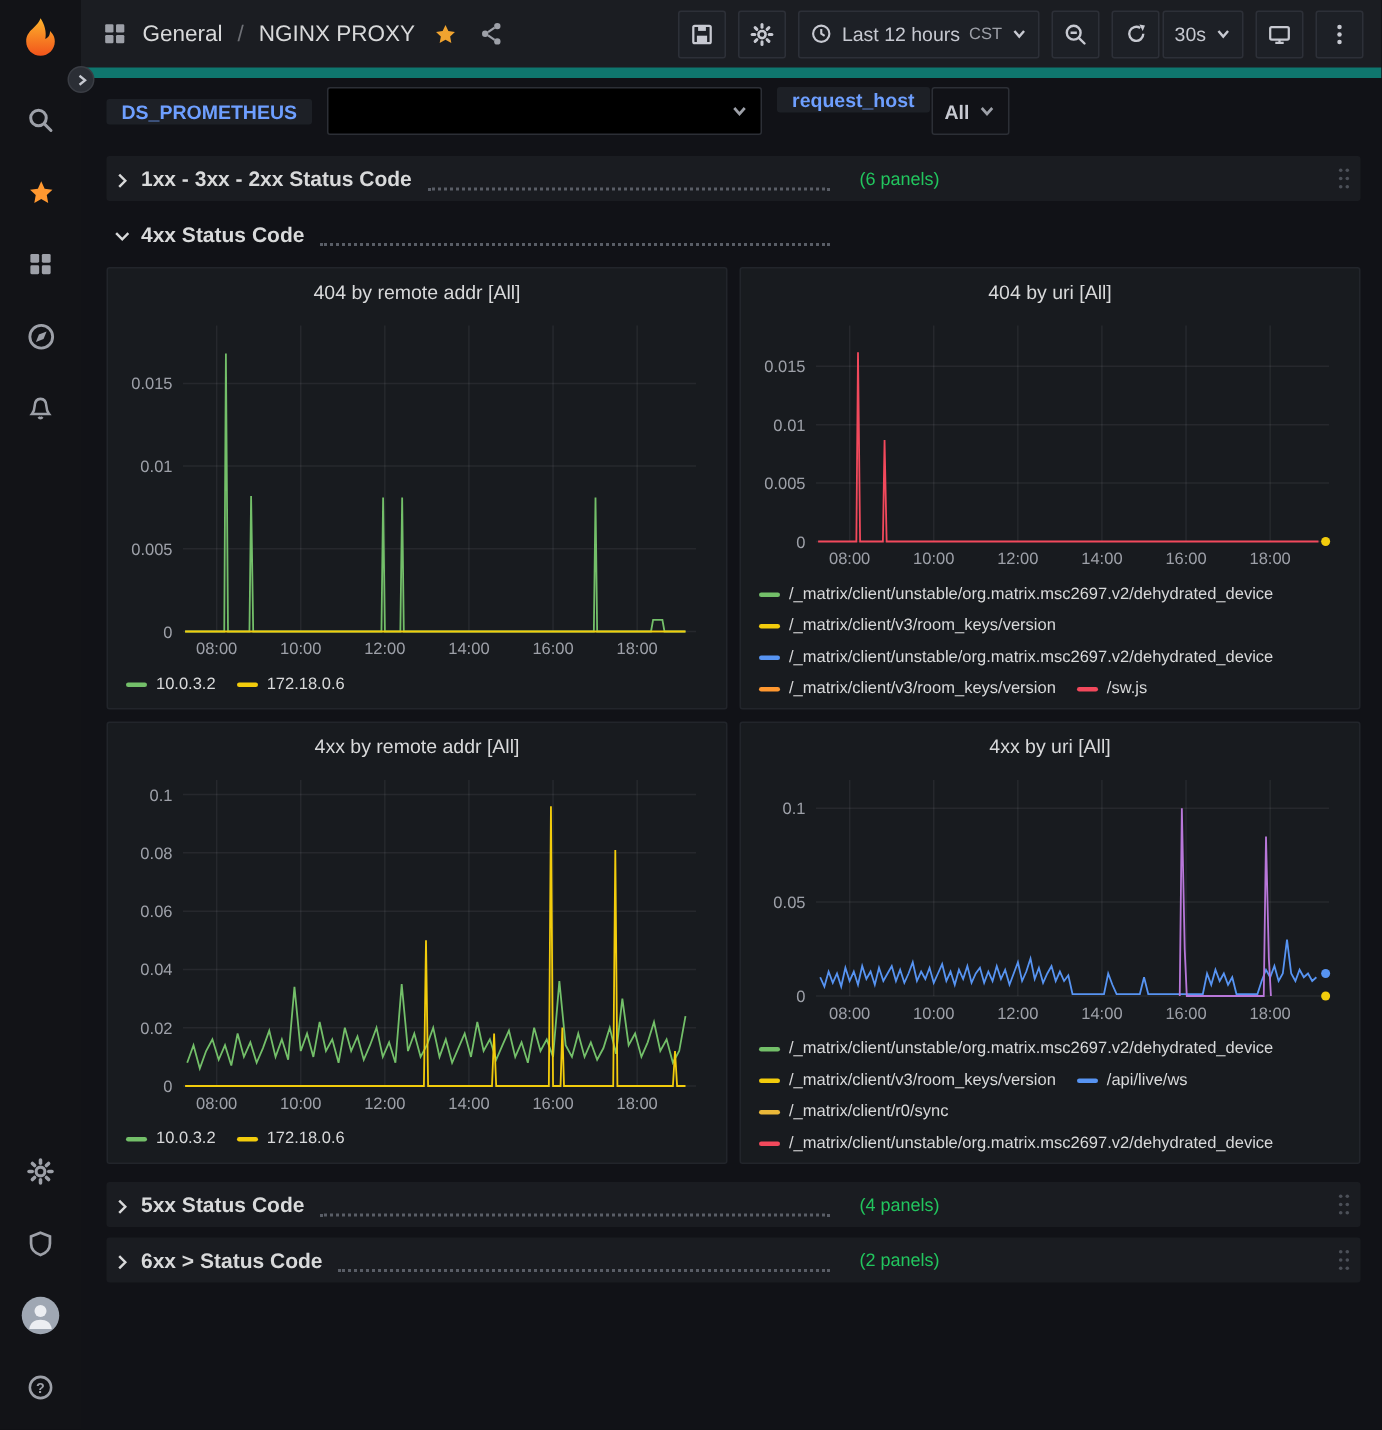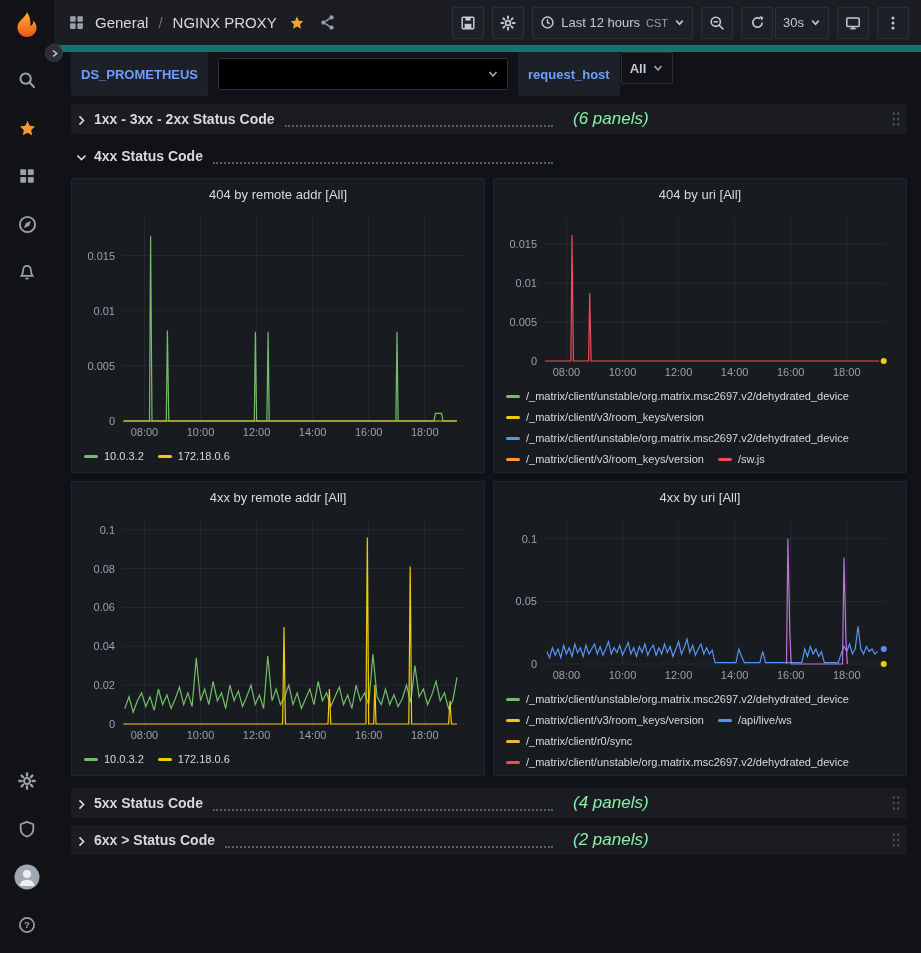--- a/index.html
+++ b/index.html
@@ -56,21 +56,21 @@
   }
   .tb-group { display: flex; gap: 2px; }
   .tz { font-size: 11px; color: #9da0a8; }
 
   
   .subnav {
     height: 44px; display: flex; align-items: center; gap: 10px;
     padding: 0 14px 0 17px; background: #111217;
   }
   .var-chip {
-    height: 44px; display: inline-flex; align-items: center; padding: 0 10px;
+    height: 17px; display: inline-flex; align-items: center; padding: 0 10px;
     background: #1d2026; border-radius: 2px; color: var(--link, #6e9fff);
     font-weight: 600; font-size: 13px; cursor: pointer;
   }
   .var-select {
     height: 32px; display: inline-flex; align-items: center; gap: 6px;
     border: 1px solid #2c2f36; border-radius: 2px; padding: 0 8px;
     color: #c7c9d1; cursor: pointer; background: #111217; font-weight: bold;
   }
   .var-select.redacted { width: 290px; background: #000; justify-content: flex-end; }
   .var-pair { display: flex; gap: 1px; text-align: right; }
@@ -80,21 +80,21 @@
 
   .row-header {
     height: 30px; display: flex; align-items: center; margin-bottom: 7px;
     color: #d8d9da; cursor: pointer; padding: 0 4px; border-radius: 2px;
   }
   .row-header.collapsed { background: #1a1c21; }
   .row-left { display: flex; align-items: flex-end; width: 488px; }
   .row-chevron { color: #d8d9da; margin-right: 6px; flex: 0 0 auto; }
   .row-title { font-size: 14px; font-weight: 700; white-space: nowrap; }
   .leader { flex: 1; border-bottom: 2px dotted #595d66; margin: 9px 10px 0 10px; height: 1px; }
-  .panels-count { font-style: italic; font-size: 17px; color: #86efac; margin-left: 10px; white-space: nowrap; }
+  .panels-count { font-size: 12px; color: #22c55e; margin-left: 10px; white-space: nowrap; }
   .row-grow { flex: 1; }
   .grip { color: #4c5058; cursor: grab; padding: 2px; }
 
   .panel-grid { display: grid; grid-template-columns: 1fr 1fr; gap: 8px; margin-bottom: 12px; }
   .panel {
     background: #181b1f; border: 1px solid #22252b; border-radius: 2px;
     height: 295px; padding: 4px 8px 6px; display: flex; flex-direction: column; overflow: hidden;
   }
   .panel-title {
     text-align: center; font-size: 13px; font-weight: 500; color: #d8d9da;

